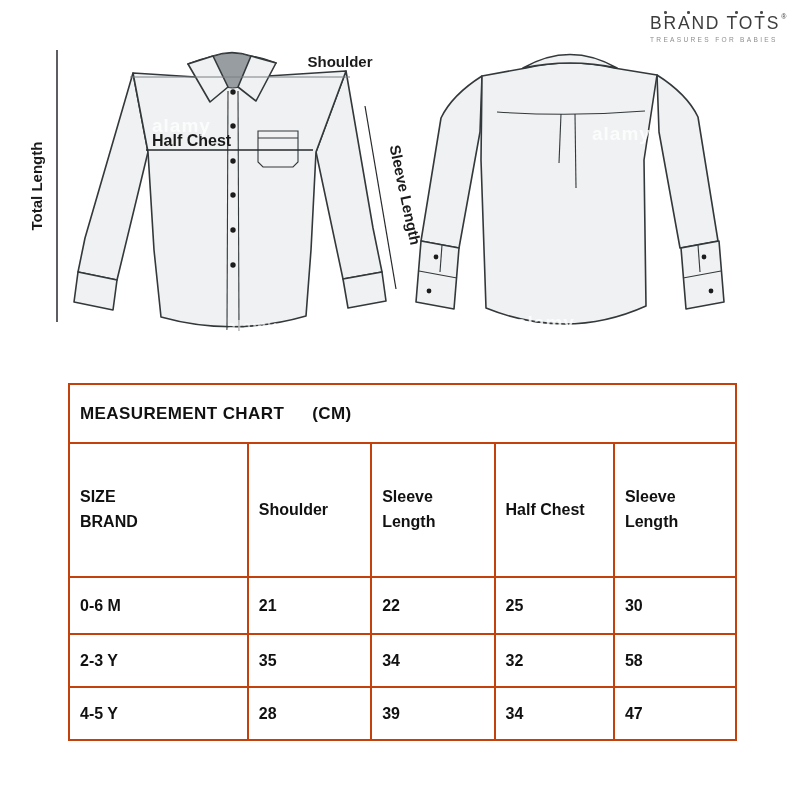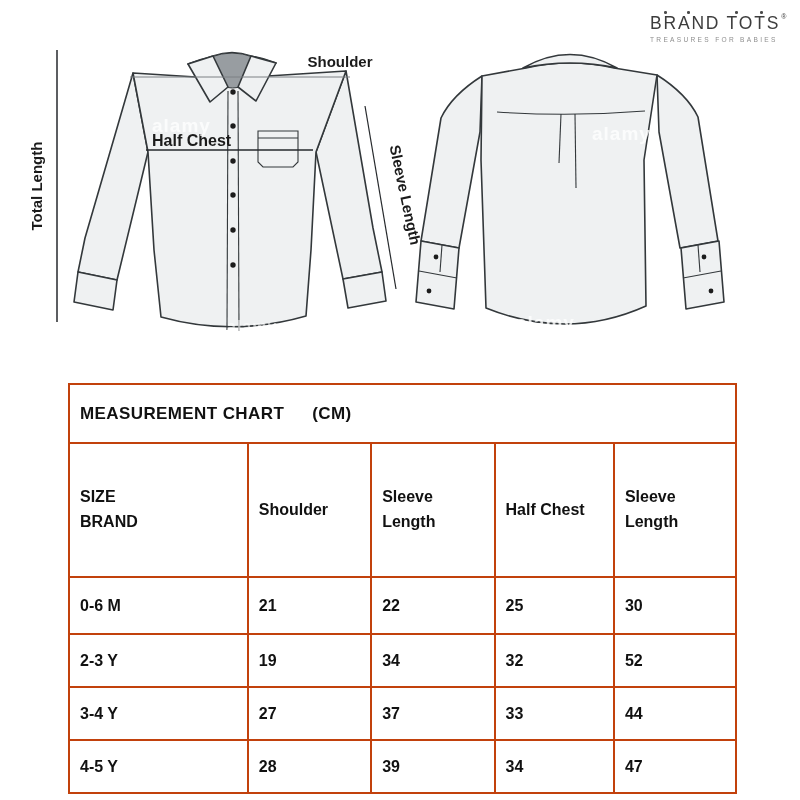--- a/index.html
+++ b/index.html
@@ -154,31 +154,24 @@
     </tr>
     <tr class="data-row first">
       <td>0-6 M</td>
       <td>21</td>
       <td>22</td>
       <td>25</td>
       <td>30</td>
     </tr>
     <tr class="data-row">
       <td>2-3 Y</td>
-      <td>19</td>
+      <td>35</td>
       <td>34</td>
       <td>32</td>
-      <td>52</td>
-    </tr>
-    <tr class="data-row">
-      <td>3-4 Y</td>
-      <td>27</td>
-      <td>37</td>
-      <td>33</td>
-      <td>44</td>
+      <td>58</td>
     </tr>
     <tr class="data-row">
       <td>4-5 Y</td>
       <td>28</td>
       <td>39</td>
       <td>34</td>
       <td>47</td>
     </tr>
   </tbody>
     </table>

